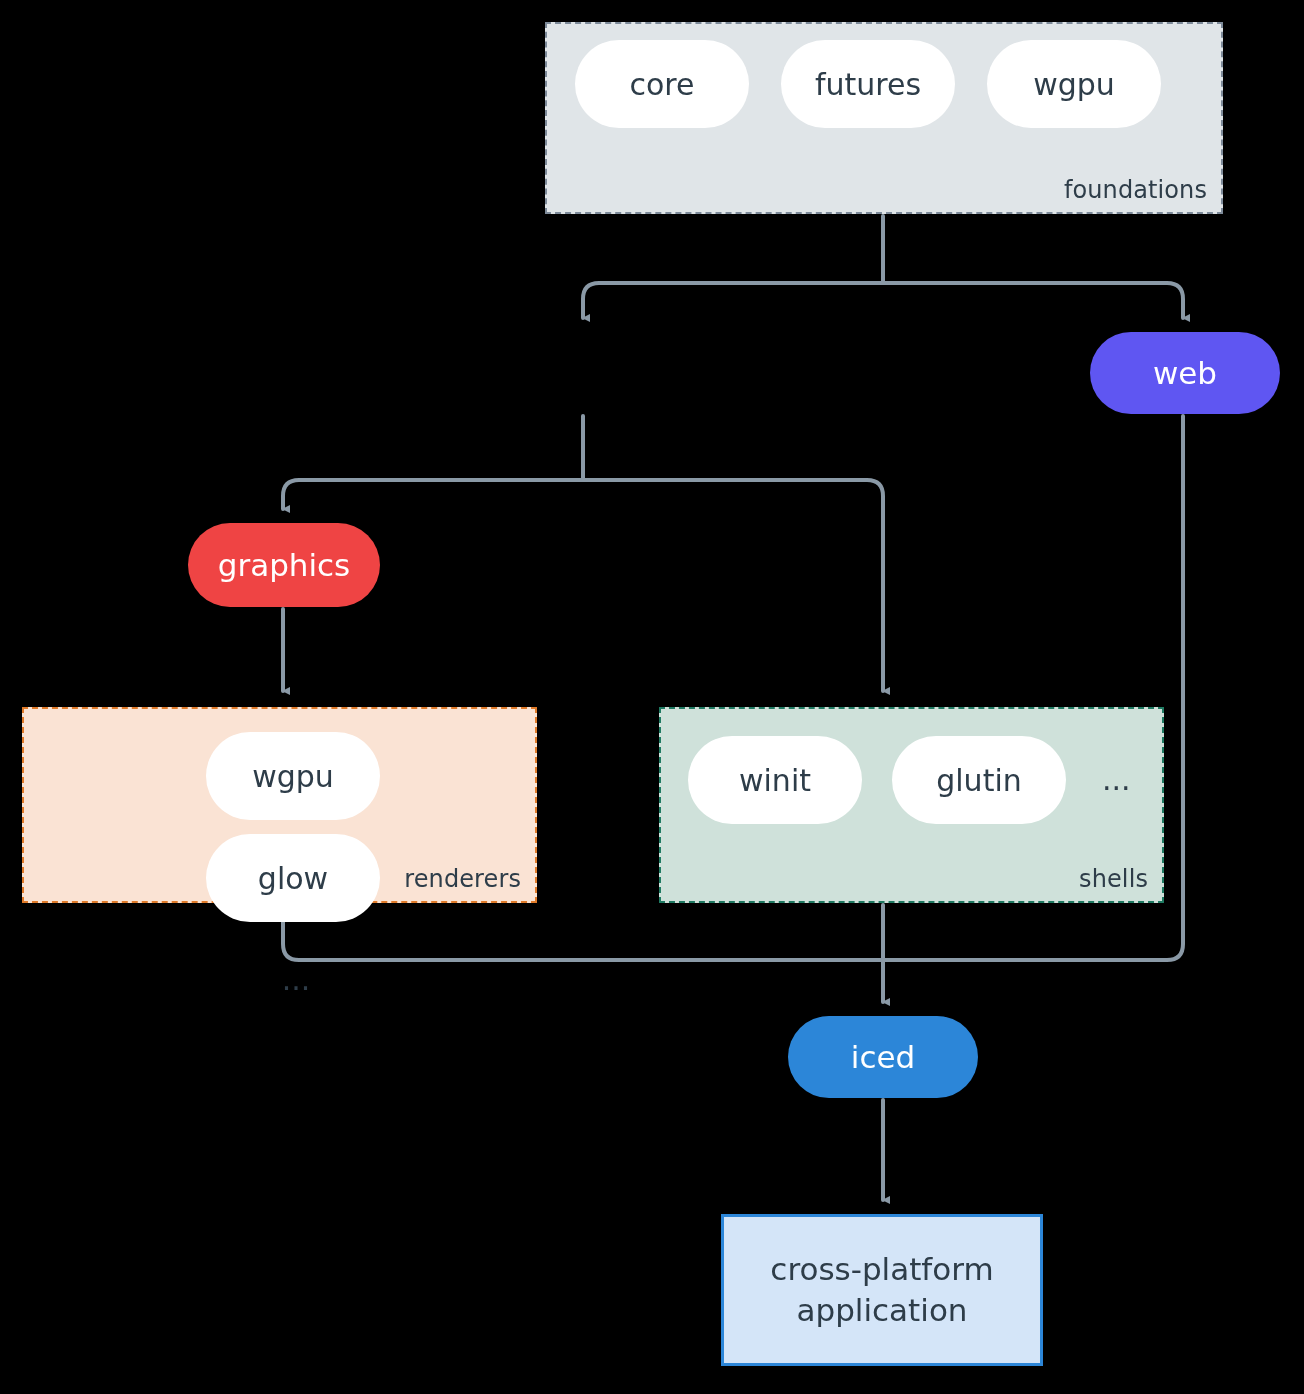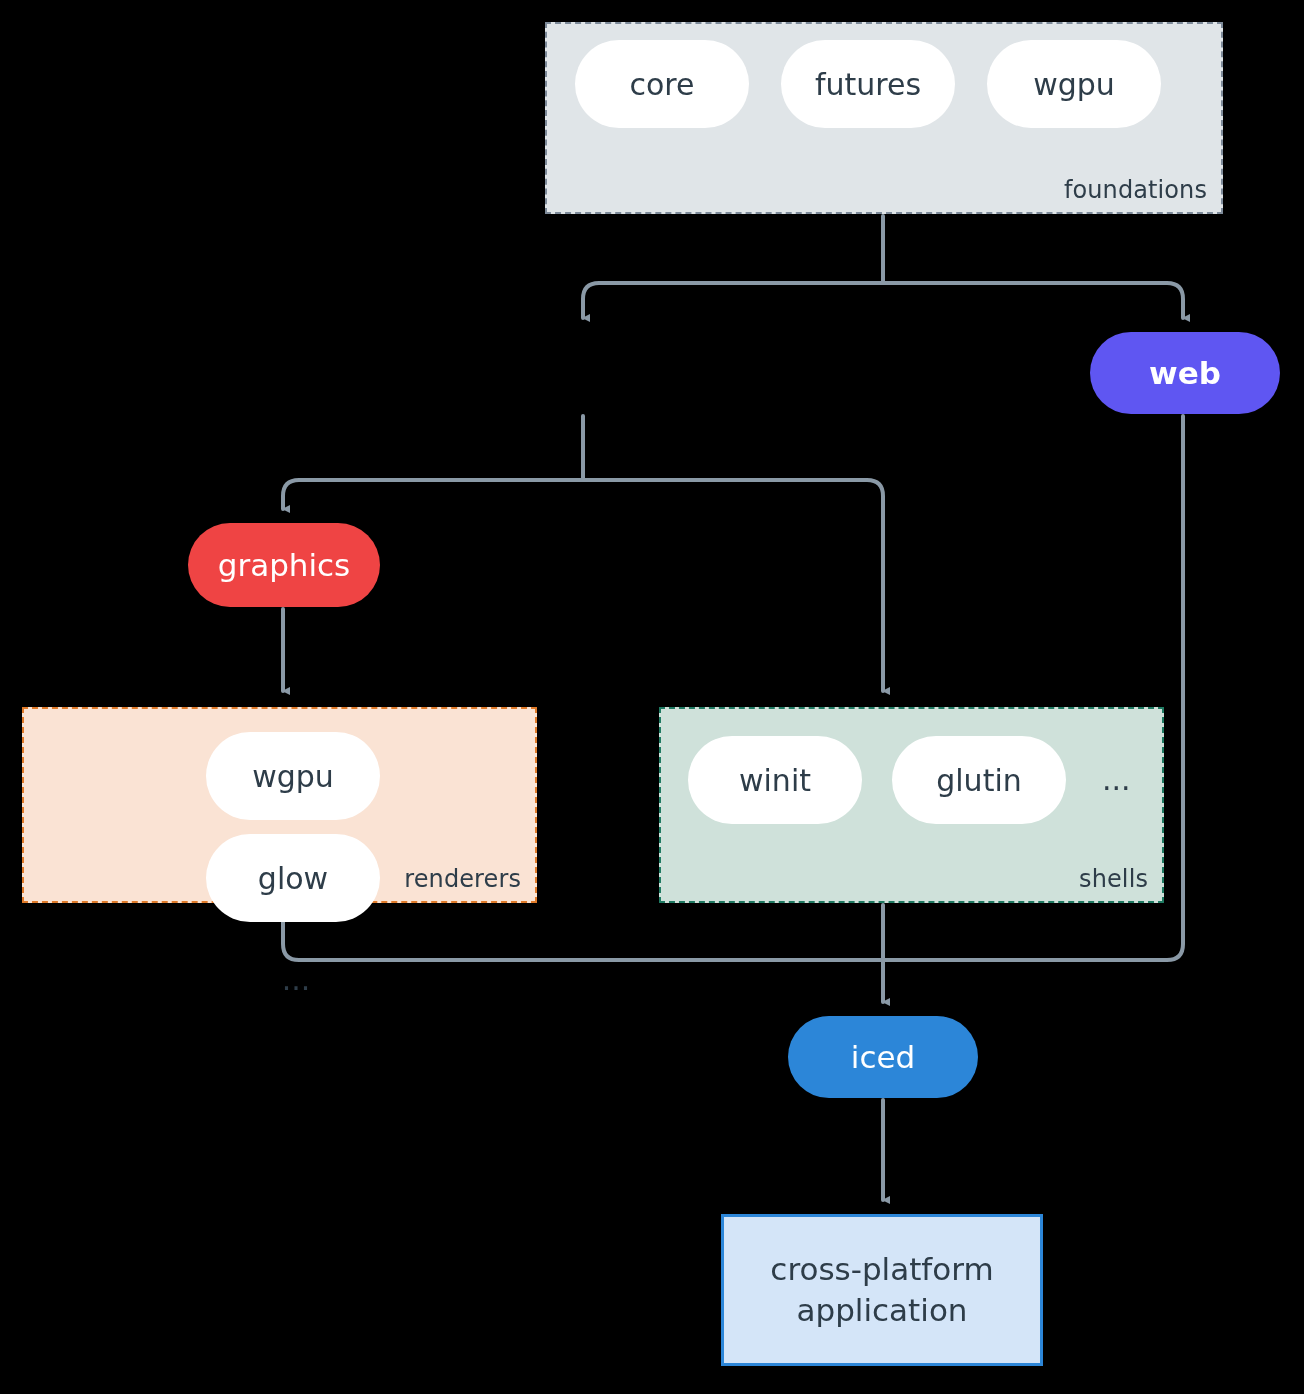--- a/index.html
+++ b/index.html
@@ -117,21 +117,20 @@
   }
   #node-native {
     left: 488px; top: 332px;
     width: 190px; height: 82px;
     background: #5f56f2;
   }
   #node-web {
     left: 1090px; top: 332px;
     width: 190px; height: 82px;
     background: #5f56f2;
-    font-weight: bold;
   }
   #node-graphics {
     left: 188px; top: 523px;
     width: 192px; height: 84px;
     background: #ef4444;
     text-align: center;
   }
   #node-iced {
     left: 788px; top: 1016px;
     width: 190px; height: 82px;

